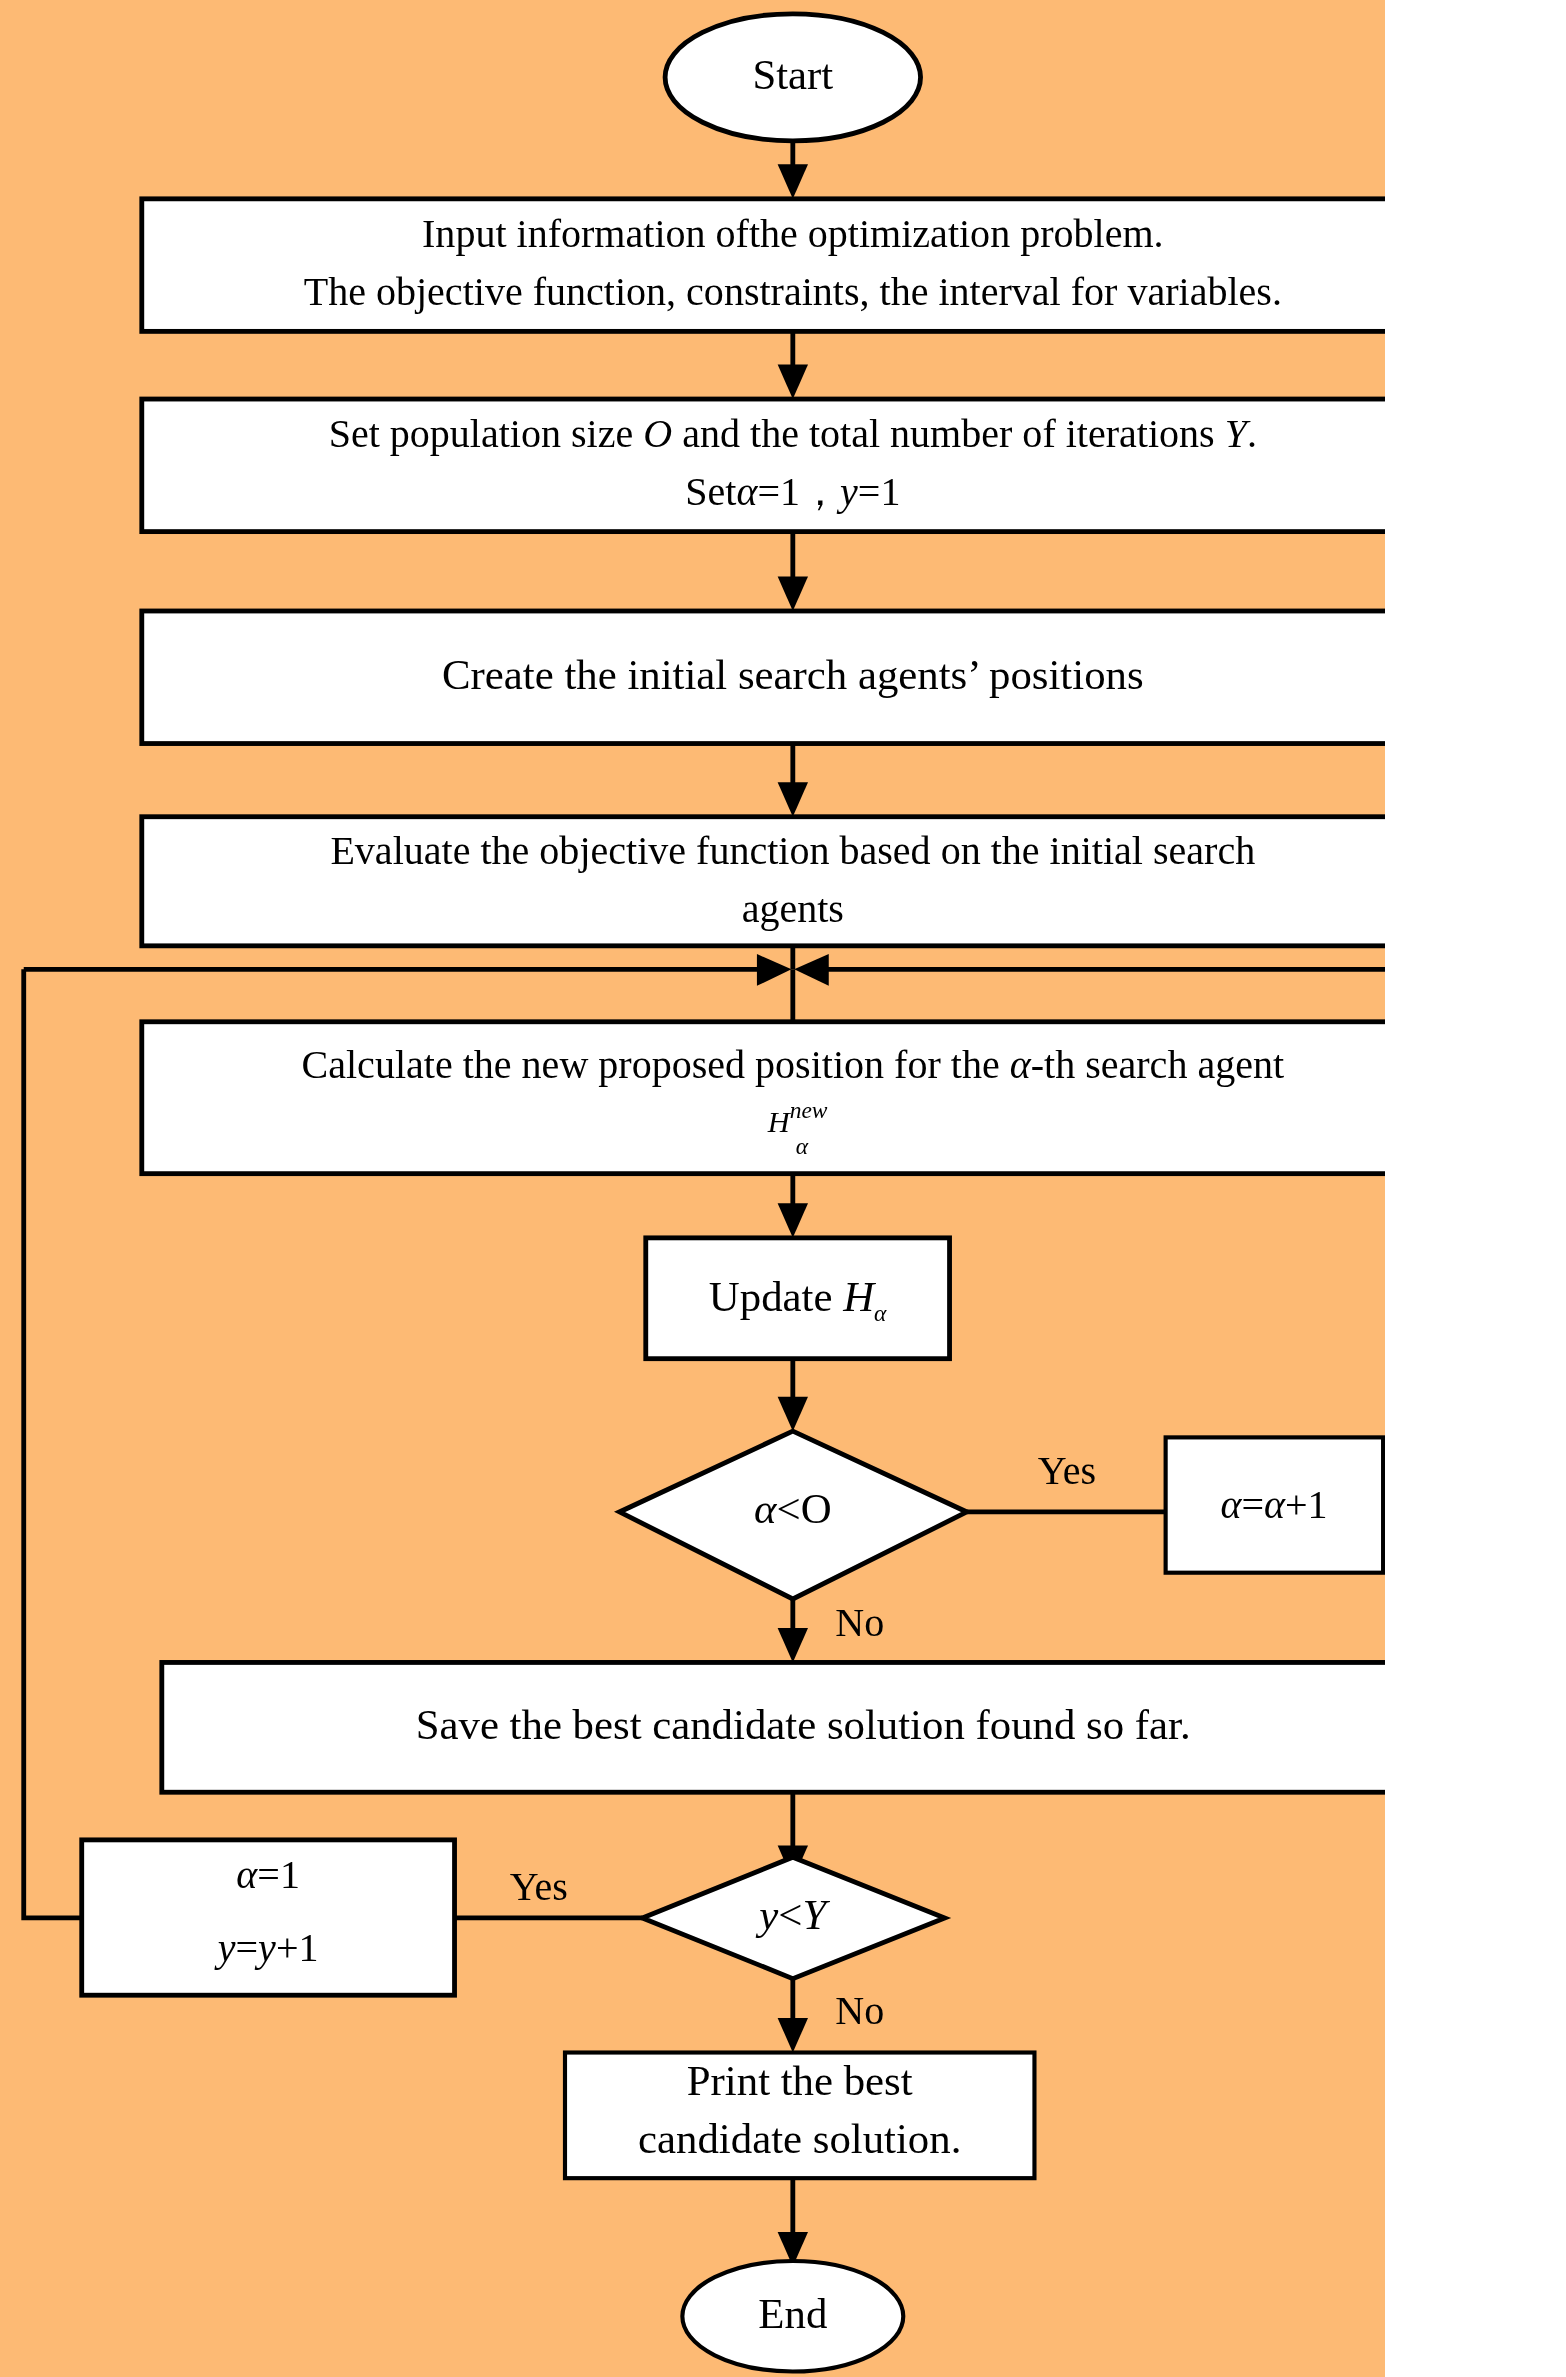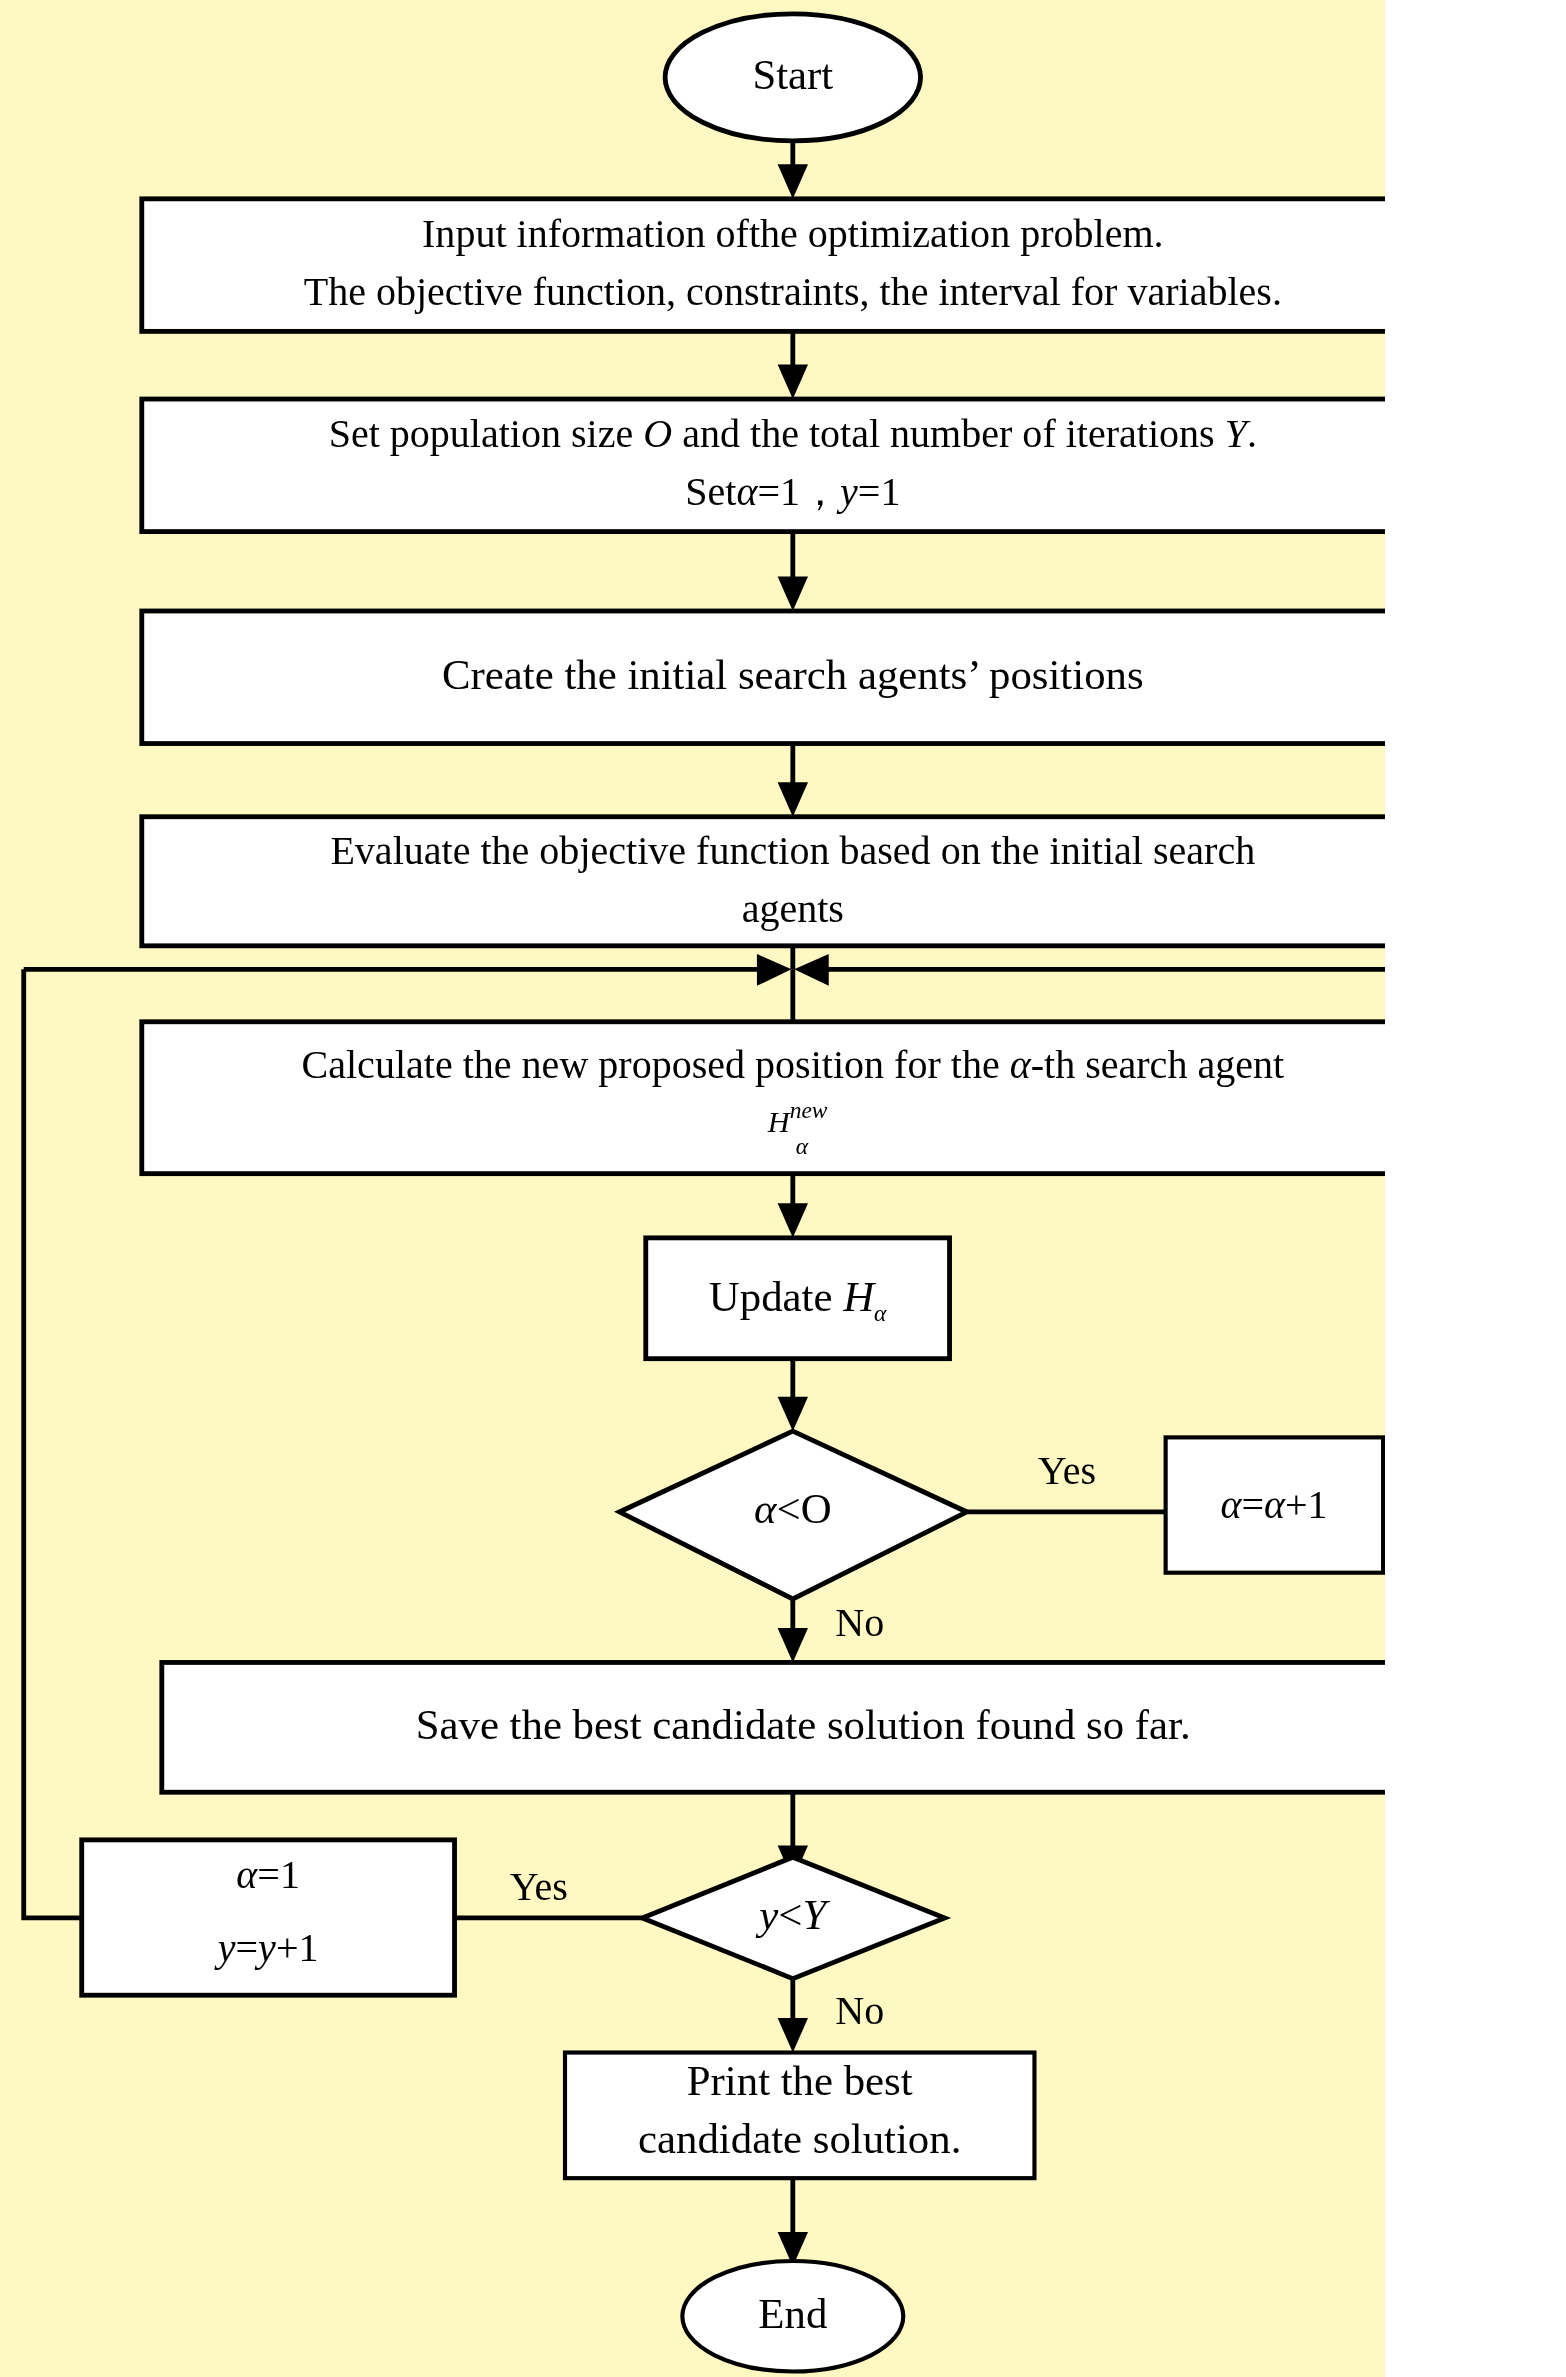--- a/index.html
+++ b/index.html
@@ -7,21 +7,21 @@
     padding: 0;
     background: #ffffff;
   }
   body {
     font-family: "Liberation Serif", "DejaVu Serif", serif;
   }
   #flowchart-root {
     position: relative;
     width: 1385px;
     height: 2377px;
-    background: #fef9c3;
+    background: #fdba74;
     overflow: hidden;
   }
   svg.chart-svg {
     position: absolute;
     left: 0;
     top: 0;
     width: 1567px;
     height: 2377px;
     display: block;
   }

